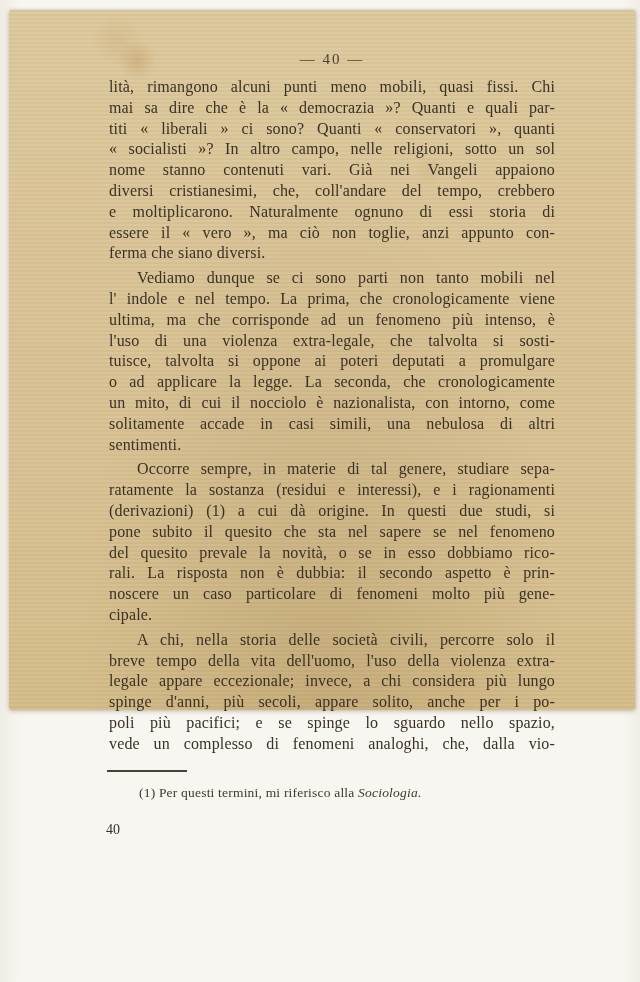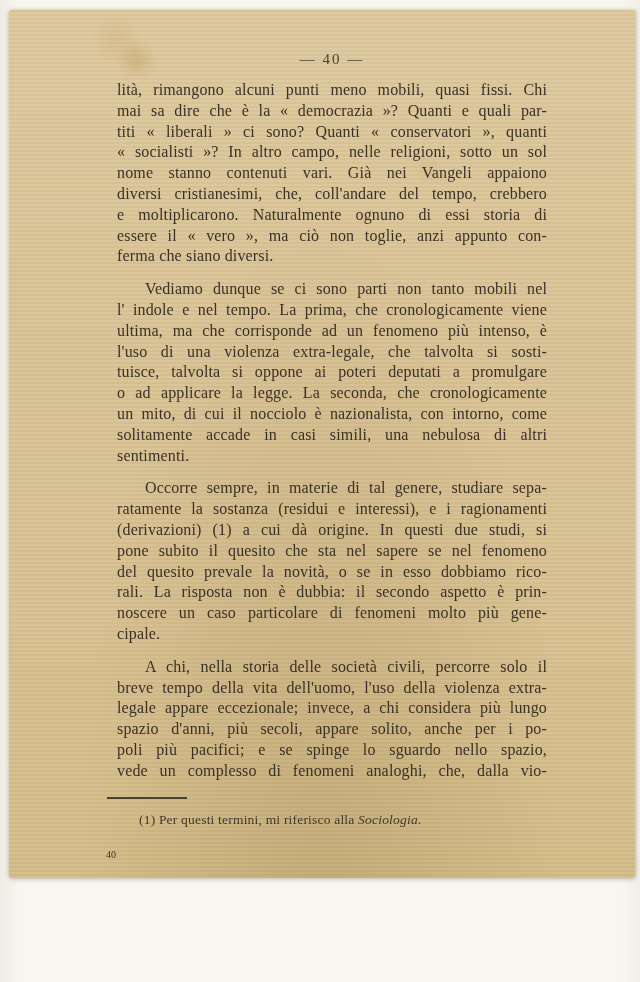--- a/index.html
+++ b/index.html
@@ -15,21 +15,21 @@
     position: relative;
     width: 640px;
     height: 982px;
     background: linear-gradient(90deg, #efece4 0%, #f8f6f0 3%, #f8f6f0 97%, #f1eee6 100%);
   }
   .paper {
     position: absolute;
     left: 9px;
     top: 10px;
     width: 626px;
-    height: 868px;
+    height: 700px;
     background:
       radial-gradient(circle at 128px 50px, rgba(178,128,60,0.28), rgba(178,128,60,0) 20px),
       radial-gradient(circle at 108px 30px, rgba(178,128,60,0.14), rgba(178,128,60,0) 26px),
       radial-gradient(circle at 420px 160px, rgba(170,125,60,0.10), rgba(170,125,60,0) 16px),
       radial-gradient(ellipse at 50% 102%, rgba(120,90,40,0.18), rgba(120,90,40,0) 55%),
       repeating-linear-gradient(0deg, rgba(255,250,235,0.05) 0px, rgba(255,250,235,0.05) 2px, rgba(120,90,45,0.04) 2px, rgba(120,90,45,0.04) 4px),
       linear-gradient(180deg, #dcc89d 0%, #d9c396 35%, #d7c091 70%, #d4bc89 100%);
     box-shadow: 0 1px 5px rgba(90,70,40,0.30), 1px 0 3px rgba(90,70,40,0.15);
     border-radius: 2px 2px 3px 2px;
   }
@@ -44,21 +44,21 @@
   }
   .text-column {
     margin-top: 9px;
     margin-left: 96px;
     width: 454px;
     color: #3a3126;
     font-size: 16px;
     line-height: 20.8px;
     letter-spacing: 0.15px;
   }
-  .paragraph { margin: 12px; }
+  .paragraph { margin: 4px; }
   .line {
     text-align: justify;
     text-align-last: justify;
     white-space: normal;
   }
   .line.last { text-align-last: left; }
   .line.indent { text-indent: 28px; }
   .footnote-rule {
     margin-top: 15px;
     margin-left: 98px;
@@ -72,21 +72,21 @@
     width: 454px;
     text-indent: 34px;
     font-size: 13.5px;
     color: #41382c;
     letter-spacing: 0.2px;
   }
   .footnote .ital { font-style: italic; }
   .page-number {
     margin-top: 21px;
     margin-left: 97px;
-    font-size: 10px;
+    font-size: 14px;
     color: #3a3126;
   }
 </style>
 </head>
 <body>
 
 <div class="scan-wrap">
   <div class="paper">
 
     <div class="page-header">— 40 —</div>
@@ -121,21 +121,21 @@
           <div class="line">pone subito il quesito che sta nel sapere se nel fenomeno</div>
           <div class="line">del quesito prevale la novità, o se in esso dobbiamo rico-</div>
           <div class="line">rali. La risposta non è dubbia: il secondo aspetto è prin-</div>
           <div class="line">noscere un caso particolare di fenomeni molto più gene-</div>
           <div class="line last">cipale.</div>
         </div>
         <div class="paragraph">
           <div class="line indent">A chi, nella storia delle società civili, percorre solo il</div>
           <div class="line">breve tempo della vita dell'uomo, l'uso della violenza extra-</div>
           <div class="line">legale appare eccezionale; invece, a chi considera più lungo</div>
-          <div class="line">spazio d'anni, più secoli, appare solito, anche per i po-</div>
+          <div class="line">spinge d'anni, più secoli, appare solito, anche per i po-</div>
           <div class="line">poli più pacifici; e se spinge lo sguardo nello spazio,</div>
           <div class="line">vede un complesso di fenomeni analoghi, che, dalla vio-</div>
         </div>
       </div>
 
     <div class="footnote-rule"></div>
 
     <div class="footnote"><span>(1) Per questi termini, mi riferisco alla </span><span class="ital">Sociologia</span><span>.</span></div>
 
     <div class="page-number">40</div>

